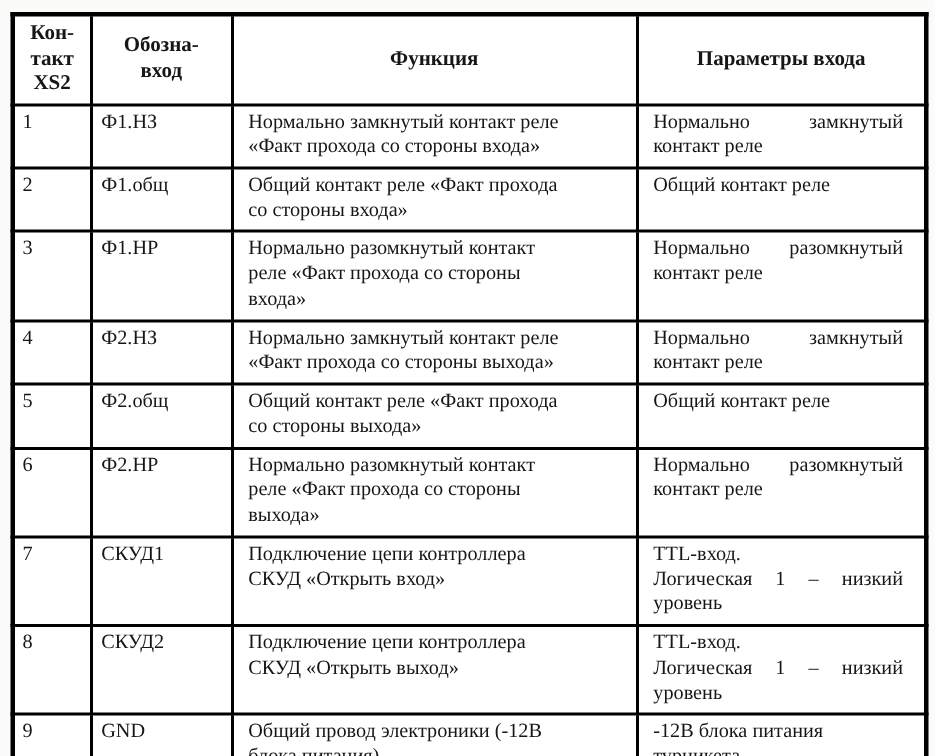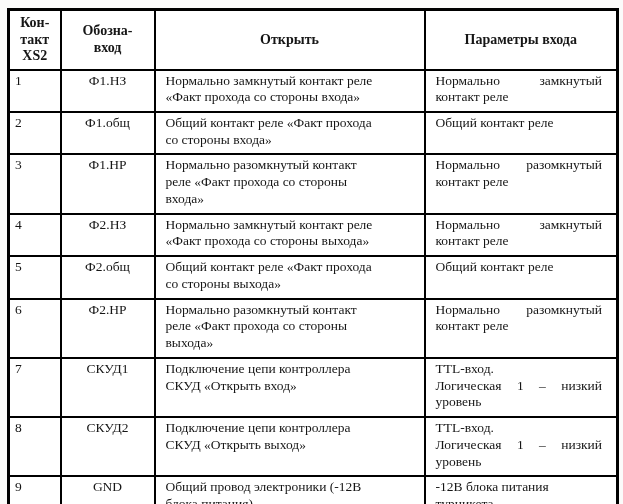--- a/index.html
+++ b/index.html
@@ -43,21 +43,21 @@
     padding: 4px 2px;
   }
   .pinout td {
     font-size: 13.5px;
     line-height: 1.24;
     vertical-align: top;
     white-space: pre-line;
     padding: 2px 6px 5px 6px;
   }
   td.c-contact { padding-left: 5px; }
-  td.c-designation { text-align: center; }
+  td.c-designation { }
   td.c-function { padding-left: 10px; padding-right: 8px; }
   td.c-parameters {
     text-align: justify;
     padding: 2px 14px 5px 10px;
   }
 </style>
 </head>
 <body>
 
 <div class="doc-page">
@@ -68,21 +68,21 @@
         <col class="c3">
         <col class="c4">
     </colgroup>
     <thead>
       <tr>
         <th>Кон-
 такт
 XS2</th>
         <th>Обозна-
 вход</th>
-        <th>Открыть</th>
+        <th>Функция</th>
         <th>Параметры входа</th>
       </tr>
     </thead>
     <tbody>
       <tr>
         <td class="c-contact">1</td>
         <td class="c-designation">Ф1.НЗ</td>
         <td class="c-function">Нормально замкнутый контакт реле
 «Факт прохода со стороны входа»</td>
         <td class="c-parameters">Нормально замкнутый контакт реле</td>

